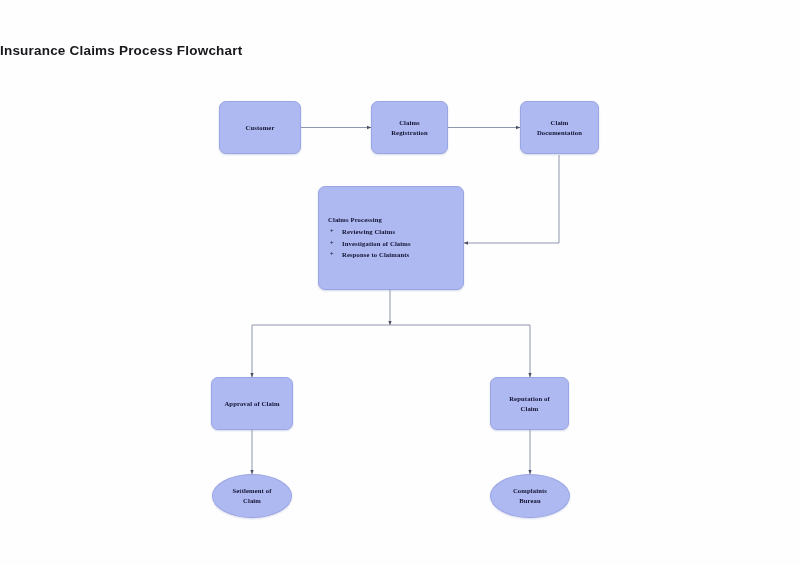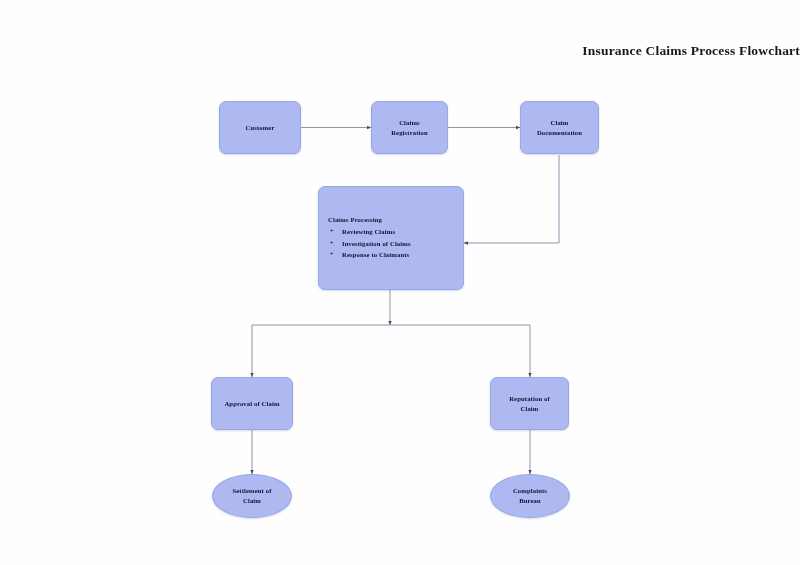--- a/index.html
+++ b/index.html
@@ -15,22 +15,22 @@
     background: #fefefe;
     overflow: hidden;
     font-family: "Liberation Serif", "DejaVu Serif", serif;
   }
   
   #chart-title {
     position: absolute;
     left: 0;
     top: 43px;
     width: 800px;
-    text-align: right;
-    font-family: Liberation Serif, serif;
+    text-align: left;
+    font-family: Liberation Sans, sans-serif;
     font-size: 13.5px;
     font-weight: bold;
     color: #17171c;
     letter-spacing: 0.2px;
   }
   
   .node {
     position: absolute;
     box-sizing: border-box;
     background: #aeb9f1;

